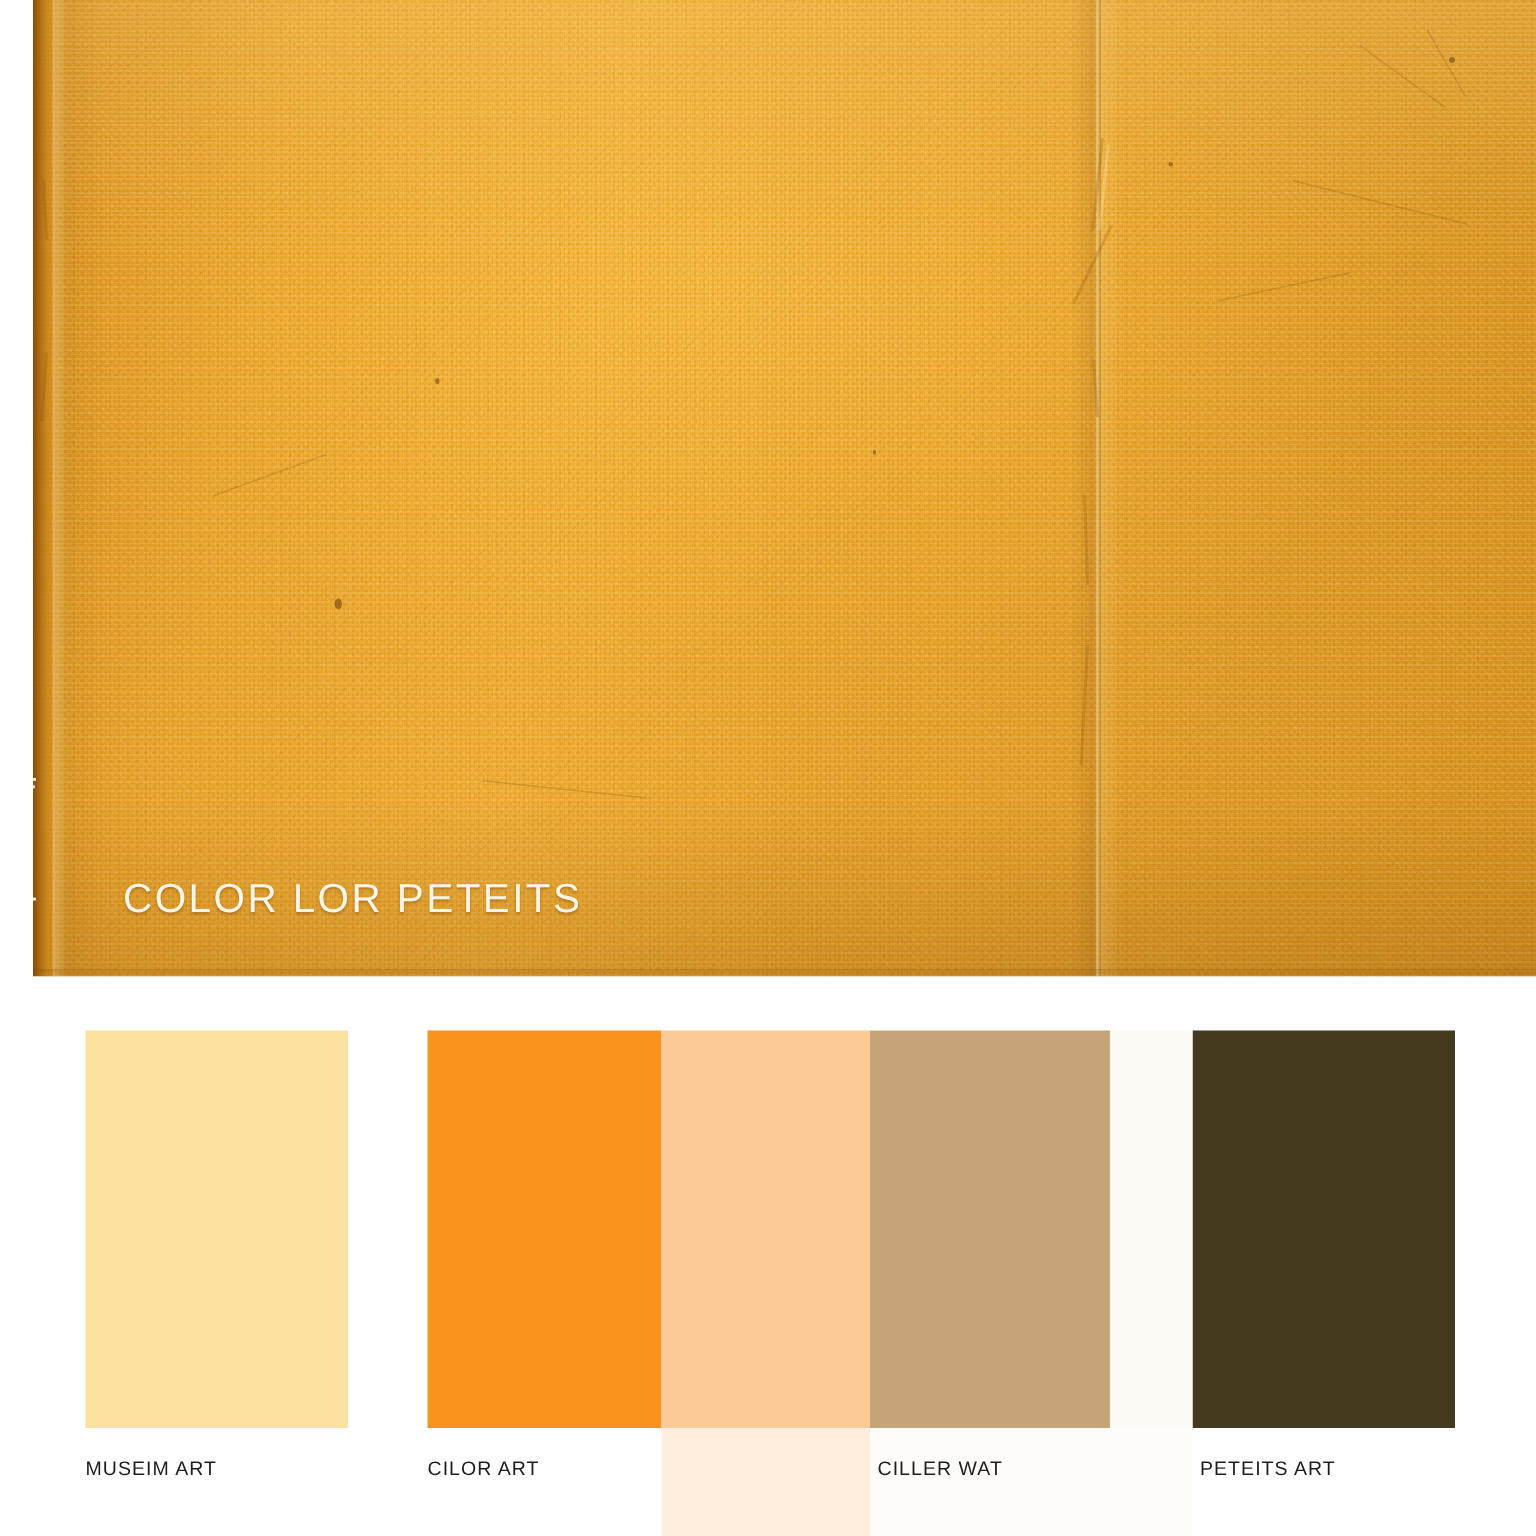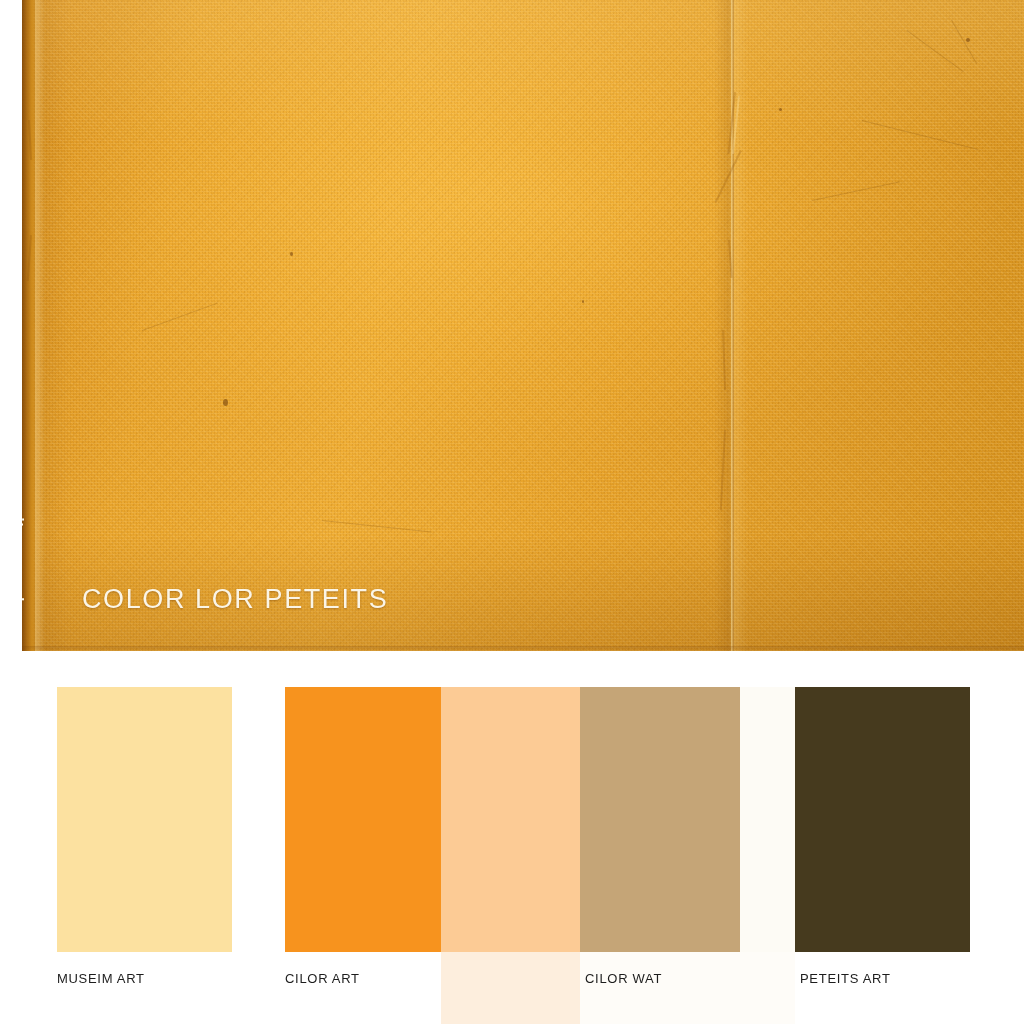--- a/index.html
+++ b/index.html
@@ -136,16 +136,16 @@
     <div class="swatch" id="sw2" style="left: 441px; width: 139px; height: 265px; background: rgb(252, 203, 149);"></div>
     <div class="swatch" id="sw3" style="left: 795px; width: 175px; height: 265px; background: rgb(70, 58, 30);"></div>
 
     <div class="sub-block" id="xb0" style="left: 580px; top: 36px; width: 160px; height: 265px; background: rgb(197, 165, 119);"></div>
     <div class="sub-block" id="xb1" style="left: 740px; top: 36px; width: 55px; height: 265px; background: rgb(253, 251, 245);"></div>
     <div class="sub-block" id="xb2" style="left: 441px; top: 301px; width: 139px; height: 72px; background: rgb(253, 238, 221);"></div>
     <div class="sub-block" id="xb3" style="left: 580px; top: 301px; width: 215px; height: 72px; background: rgb(254, 252, 248);"></div>
 
     <div class="sw-label" id="lb0" style="left:57px;">MUSEIM ART</div>
     <div class="sw-label" id="lb1" style="left:285px;">CILOR ART</div>
-    <div class="sw-label" id="lb2" style="left:585px;">CILOR WAT</div>
+    <div class="sw-label" id="lb2" style="left:585px;">CILLER WAT</div>
     <div class="sw-label" id="lb3" style="left:800px;">PETEITS ART</div>
   </div>
 </div>
 
 </body></html>

